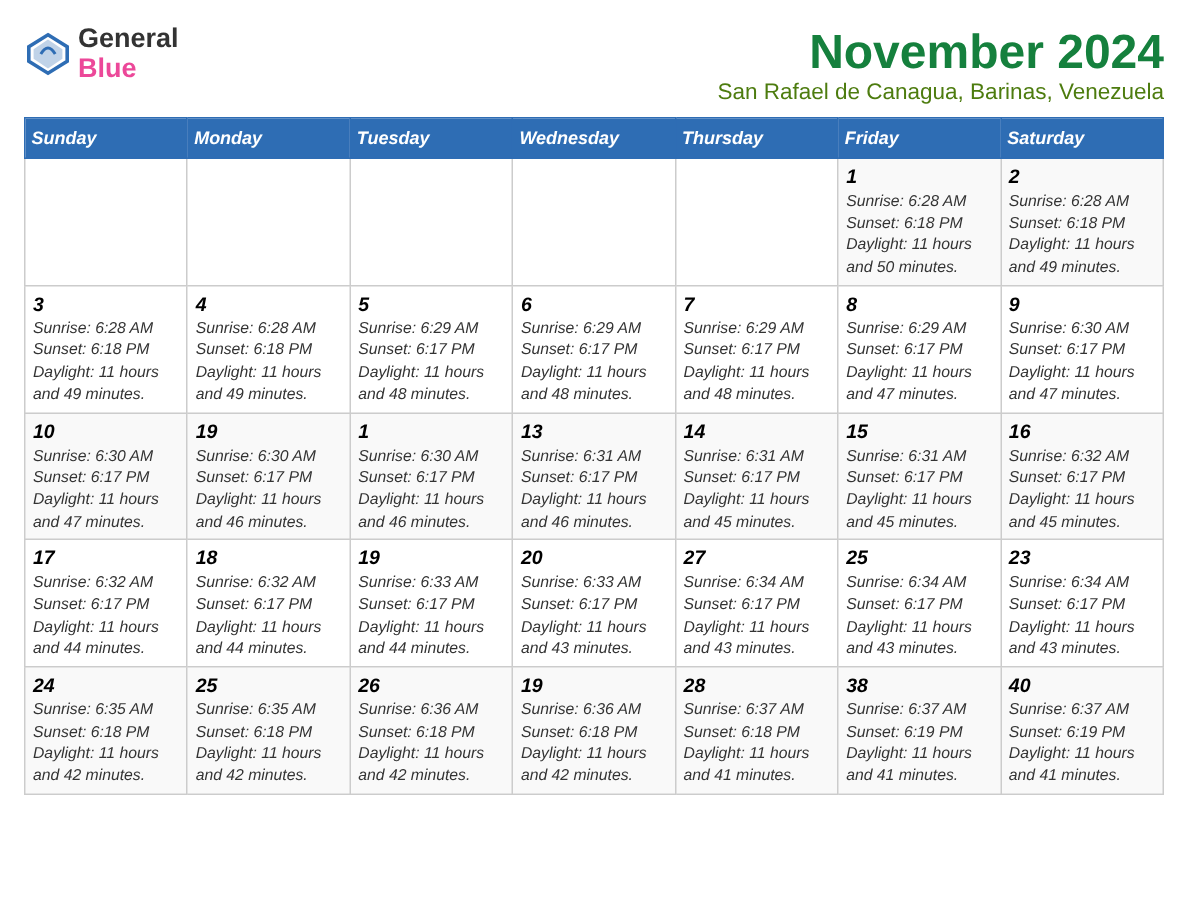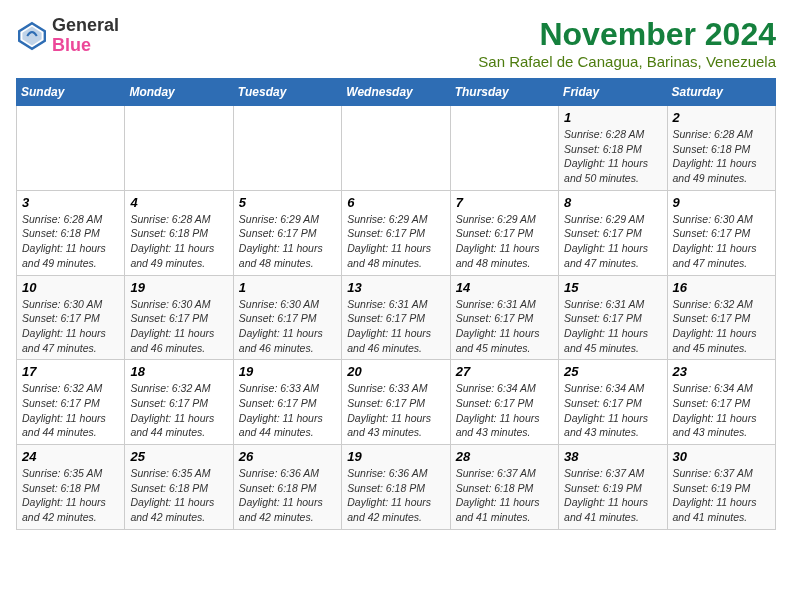--- a/index.html
+++ b/index.html
@@ -331,21 +331,21 @@
 and 41 minutes.</div>
         </td>
         <td>
           <span class="day-num">38</span>
           <div class="day-info" style="white-space: pre-line;">Sunrise: 6:37 AM
 Sunset: 6:19 PM
 Daylight: 11 hours
 and 41 minutes.</div>
         </td>
         <td>
-          <span class="day-num">30</span>
+          <span class="day-num">40</span>
           <div class="day-info" style="white-space: pre-line;">Sunrise: 6:37 AM
 Sunset: 6:19 PM
 Daylight: 11 hours
 and 41 minutes.</div>
         </td>
       </tr>
     </tbody>
 </table>
 
 </body></html>

